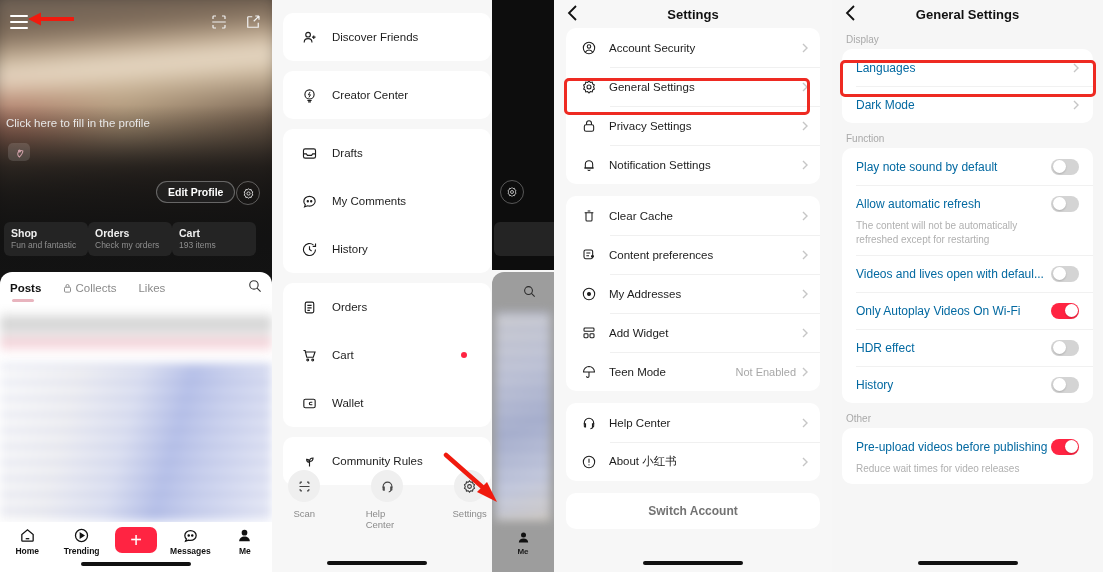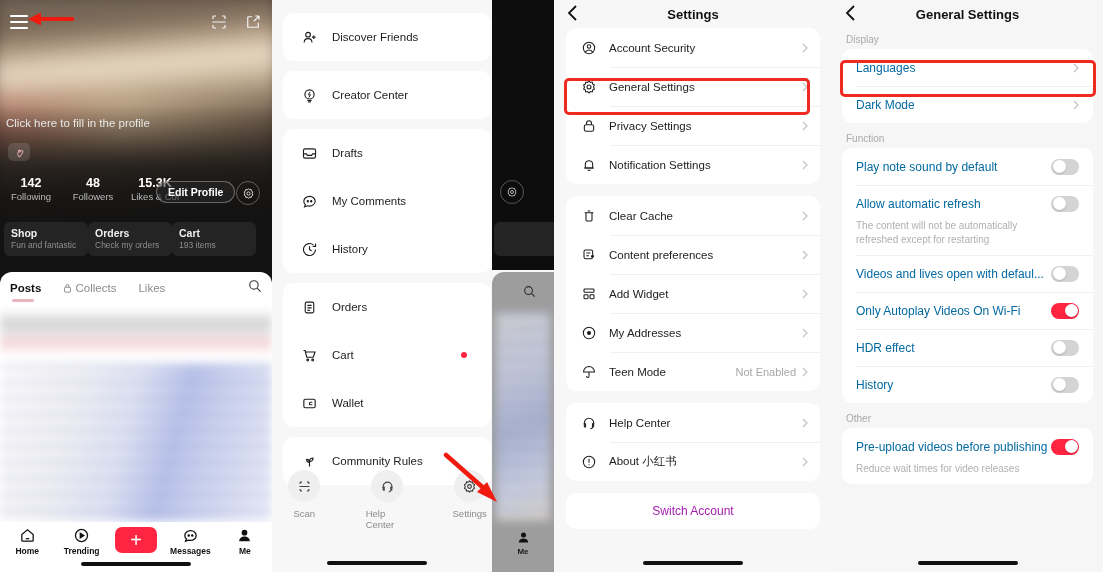--- a/index.html
+++ b/index.html
@@ -91,21 +91,21 @@
   .back-chev { position:absolute; left:12px; top:4px; width:14px; height:18px; }
   .sgroup { background:#fff; border-radius:10px; margin:0 12px 12px 12px; overflow:hidden;}
   .srow { height:39px; display:flex; align-items:center; padding:0 12px 0 14px; position:relative;}
   .srow+.srow::before { content:""; position:absolute; left:44px; right:0; top:0; height:1px; background:#f0f0f0;}
   .srow .si { width:18px; height:18px; flex:0 0 18px; display:flex; align-items:center; justify-content:center;}
   .srow .sl { margin-left:11px; font-size:11.5px; color:#1d1d1d; }
   .srow .sv { margin-left:auto; font-size:11px; color:#a8a8a8; margin-right:6px;}
   .chev { width:6px; height:10px; margin-left:auto; }
   .srow .sv + .chev { margin-left:0; }
   .hl-box { position:absolute; border:3px solid #ee2a22; border-radius:5px; pointer-events:none; }
-  .switch-acct { background:#fff; border-radius:10px; margin:0 12px; height:36px; display:flex; align-items:center; justify-content:center; font-size:12px; color:#a21caf;}
+  .switch-acct { background:#fff; border-radius:10px; margin:0 12px; height:36px; display:flex; align-items:center; justify-content:center; font-size:12px; color:#737373;font-weight:bold;}
   .p3-home { position:absolute; bottom:7px; left:50%; transform:translateX(-50%); width:100px; height:4px; border-radius:3px; background:#111;}
 
   
   .p4 { position:relative; width:271px; height:572px; background:#f6f6f6; overflow:hidden; flex:1 1 auto;}
   .p4-hdr { height:28px; display:flex; align-items:center; justify-content:center; position:relative;}
   .p4-hdr .ttl { font-size:13px; font-weight:bold; color:#111;}
   .sect-lbl { font-size:10px; color:#a9a9a9; padding:6px 0 4px 14px;}
   .g4 { background:#fff; border-radius:10px; margin:0 10px 4px 10px; overflow:hidden;}
   .r4 { min-height:37px; display:flex; align-items:center; padding:0 14px; position:relative;}
   .r4 .lbl { font-size:12px; color:#0369a1;}
@@ -149,34 +149,20 @@
     </svg>
 
     <div class="p1-fill">Click here to fill in the profile</div>
     <div class="p1-loc">
       <svg width="9" height="11" viewBox="0 0 12 14" fill="none" stroke="#cfa0a8" stroke-width="1.4">
           <path d="M6 13s4.5-5 4.5-8A4.5 4.5 0 106 13z"></path>
           <circle cx="6" cy="5" r="1.4" fill="#cfa0a8"></circle>
         </svg>
     </div>
 
-    <div class="p1-stats">
-      <div class="stat">
-        <div class="n">142</div>
-        <div class="l">Following</div>
-      </div>
-      <div class="stat">
-        <div class="n">48</div>
-        <div class="l">Followers</div>
-      </div>
-      <div class="stat">
-        <div class="n">15.3K</div>
-        <div class="l">Likes &amp; Col</div>
-      </div>
-    </div>
     <div class="edit-profile">Edit Profile</div>
     <div class="gear-round">
       <svg width="13" height="13" viewBox="0 0 24 24" fill="none" stroke="#e3e3e3" stroke-width="1.7">
         <circle cx="12" cy="12" r="3"></circle>
           <path d="M12 3l2 2.2 2.9-.6.6 2.9L20 9l-1.2 2.7L20 15l-2.5 1.5-.6 2.9-2.9-.6L12 21l-2-2.2-2.9.6-.6-2.9L4 15l1.2-2.7L4 9l2.5-1.5.6-2.9 2.9.6z"></path>
       </svg>
     </div>
 
     <div class="p1-cards">
       <div class="pcard">
@@ -509,38 +495,38 @@
             </svg>
         </span>
         <span class="sl">Content preferences</span>
         <svg class="chev" viewBox="0 0 6 10" fill="none" stroke="#c6c6c6" stroke-width="1.4">
             <path d="M1 1l4 4-4 4"></path>
           </svg>
       </div>
       <div class="srow">
         <span class="si">
           <svg width="16" height="16" viewBox="0 0 24 24" fill="none" stroke="#1d1d1d" stroke-width="1.6">
+              <circle cx="12" cy="12" r="8.5"></circle>
+              <circle cx="12" cy="12" r="2.2" fill="#1d1d1d"></circle>
+            </svg>
+        </span>
+        <span class="sl">My Addresses</span>
+        <svg class="chev" viewBox="0 0 6 10" fill="none" stroke="#c6c6c6" stroke-width="1.4">
+            <path d="M1 1l4 4-4 4"></path>
+          </svg>
+      </div>
+      <div class="srow">
+        <span class="si">
+          <svg width="16" height="16" viewBox="0 0 24 24" fill="none" stroke="#1d1d1d" stroke-width="1.6">
               <rect x="4.5" y="4.5" width="15" height="5" rx="1.4"></rect>
               <rect x="4.5" y="13" width="6" height="6" rx="1.4"></rect>
               <rect x="13.5" y="13" width="6" height="6" rx="1.4"></rect>
             </svg>
         </span>
         <span class="sl">Add Widget</span>
-        <svg class="chev" viewBox="0 0 6 10" fill="none" stroke="#c6c6c6" stroke-width="1.4">
-            <path d="M1 1l4 4-4 4"></path>
-          </svg>
-      </div>
-      <div class="srow">
-        <span class="si">
-          <svg width="16" height="16" viewBox="0 0 24 24" fill="none" stroke="#1d1d1d" stroke-width="1.6">
-              <circle cx="12" cy="12" r="8.5"></circle>
-              <circle cx="12" cy="12" r="2.2" fill="#1d1d1d"></circle>
-            </svg>
-        </span>
-        <span class="sl">My Addresses</span>
         <svg class="chev" viewBox="0 0 6 10" fill="none" stroke="#c6c6c6" stroke-width="1.4">
             <path d="M1 1l4 4-4 4"></path>
           </svg>
       </div>
       <div class="srow">
         <span class="si">
           <svg width="16" height="16" viewBox="0 0 24 24" fill="none" stroke="#1d1d1d" stroke-width="1.6">
               <path d="M3.8 12a8.2 8.2 0 0116.4 0z"></path>
               <path d="M12 12v6.2a1.9 1.9 0 01-3.8 0"></path>
               <path d="M12 3.8V5"></path>

